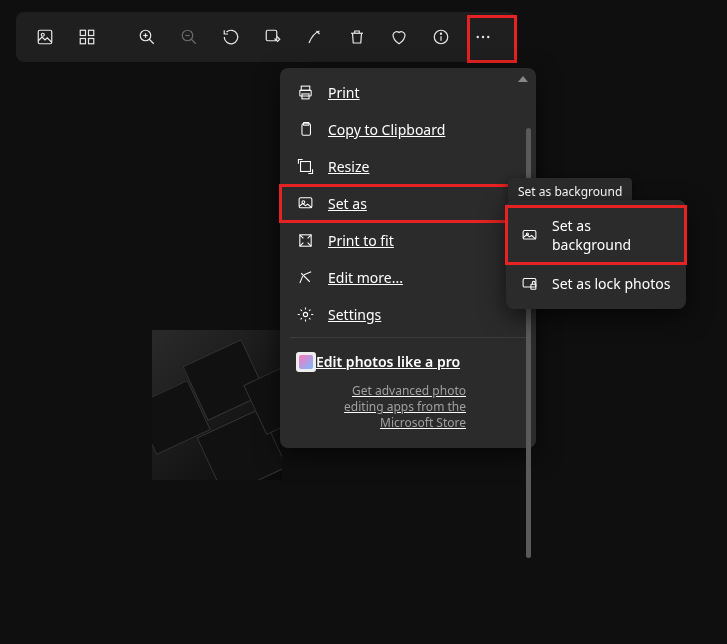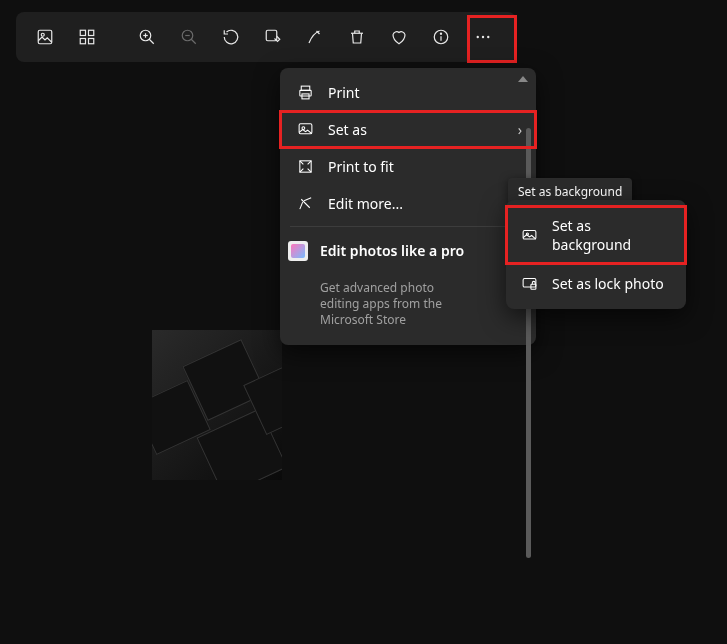--- a/index.html
+++ b/index.html
@@ -44,42 +44,43 @@
   }
   .key { position:absolute; background:#111; border:1px solid #333; transform:rotate(-25deg); }
   .menu {
     position: absolute;
     left: 280px; top: 68px;
     width: 256px;
     background: #2b2b2b;
     border-radius: 8px;
     box-shadow: 0 8px 24px rgba(0,0,0,0.6);
     padding: 6px 0;
+    text-decoration: underline;
   }
   .menu-item {
     display: flex;
     align-items: center;
     gap: 14px;
     padding: 9px 16px;
     font-size: 14px;
     color: #fff;
     position: relative;
   }
   .menu-item .icon { width: 18px; height: 18px; display:flex; align-items:center; justify-content:center; flex-shrink:0; }
   .menu-item svg { width: 17px; height: 17px; }
   .menu-item .chev { position: absolute; right: 14px; color:#ccc; }
   .menu-sep { height:1px; background:#3d3d3d; margin:4px 10px; }
   .menu-item.setas { outline:3px solid #e62222; outline-offset:-2px; }
   .promo {
-    display:flex; gap:12px; padding:10px 8px; align-items:flex-start;
+    display:flex; padding:10px 16px; align-items:flex-start;
   }
   .promo .icon { width:20px; height:20px; background:#eee; border-radius:3px; flex-shrink:0; position:relative; }
   .promo .icon::after{content:""; position:absolute; inset:3px; background:linear-gradient(135deg,#f7b,#7bf); border-radius:2px;}
   .promo-title { font-weight:600; font-size:14px; }
-  .promo-sub { font-size:12px; color:#a0a0a0; line-height:1.35; margin-top:20px; max-width:150px;}
+  .promo-sub { font-size:12px; color:#a0a0a0; line-height:1.35; margin-top:12px; max-width:150px;text-align:right;}
   .scroll-arrow-top {
     position:absolute; right:8px; top:8px;
     width:0;height:0;border-left:5px solid transparent;border-right:5px solid transparent;border-bottom:6px solid #888;
   }
   .scroll-thumb { position:absolute; right:5px; top:60px; width:5px; height:430px; background:#5a5a5a; border-radius:3px;}
   .submenu {
     position: absolute;
     left: 506px; top: 200px;
     width: 180px;
     background: #2b2b2b;
@@ -196,20 +197,38 @@
   <div class="menu-item">
     <span class="icon">
         <svg viewBox="0 0 24 24" fill="none" stroke="currentColor" stroke-width="1.5">
           <rect x="6" y="3" width="12" height="6"></rect>
           <rect x="4" y="9" width="16" height="8" rx="1"></rect>
           <rect x="7" y="14" width="10" height="7"></rect>
         </svg>
       </span>
     <span>Print</span>
   </div>
+  <div class="menu-item">
+    <span class="icon">
+        <svg viewBox="0 0 24 24" fill="none" stroke="currentColor" stroke-width="1.5">
+          <rect x="7" y="4" width="12" height="16" rx="2"></rect>
+          <rect x="9" y="2" width="8" height="4" rx="1"></rect>
+        </svg>
+      </span>
+    <span>Copy to Clipboard</span>
+  </div>
+  <div class="menu-item">
+    <span class="icon">
+        <svg viewBox="0 0 24 24" fill="none" stroke="currentColor" stroke-width="1.5">
+          <rect x="5" y="5" width="14" height="14"></rect>
+          <path d="M2 8V2h6M22 16v6h-6"></path>
+        </svg>
+      </span>
+    <span>Resize</span>
+  </div>
   <div class="menu-item setas">
     <span class="icon">
         <svg viewBox="0 0 24 24" fill="none" stroke="currentColor" stroke-width="1.5">
           <rect x="3" y="4" width="18" height="14" rx="2"></rect>
           <circle cx="9" cy="10" r="2"></circle>
           <path d="M3 16l5-4 4 3 3-2 6 5"></path>
         </svg>
       </span>
     <span>Set as</span>
     <span class="chev">›</span>
@@ -225,20 +244,29 @@
   </div>
   <div class="menu-item">
     <span class="icon">
         <svg viewBox="0 0 24 24" fill="none" stroke="currentColor" stroke-width="1.5">
           <path d="M4 20l4-10M20 4l-10 4"></path>
           <path d="M6 6l12 12"></path>
         </svg>
       </span>
     <span>Edit more...</span>
     <span class="chev">›</span>
+  </div>
+  <div class="menu-item">
+    <span class="icon">
+        <svg viewBox="0 0 24 24" fill="none" stroke="currentColor" stroke-width="1.5">
+          <circle cx="12" cy="12" r="3"></circle>
+          <path d="M12 2v3M12 19v3M4 12H1M23 12h-3M5 5l2 2M17 17l2 2M5 19l2-2M17 7l2-2"></path>
+        </svg>
+      </span>
+    <span>Settings</span>
   </div>
   <div class="menu-sep"></div>
   <div class="promo">
     <div class="icon"></div>
     <div>
       <div class="promo-title">Edit photos like a pro</div>
       <div class="promo-sub">Get advanced photo editing apps from the Microsoft Store</div>
     </div>
   </div>
 </div>
@@ -257,15 +285,15 @@
     <span>Set as background</span>
   </div>
   <div class="menu-item">
     <span class="icon">
         <svg viewBox="0 0 24 24" fill="none" stroke="currentColor" stroke-width="1.5">
           <rect x="3" y="5" width="18" height="12" rx="2"></rect>
           <rect x="14" y="13" width="7" height="7" rx="1"></rect>
           <path d="M16 13v-2a2 2 0 0 1 4 0v2"></path>
         </svg>
       </span>
-    <span>Set as lock photo</span>
+    <span>Set as lock photos</span>
   </div>
 </div>
 
 </body></html>

